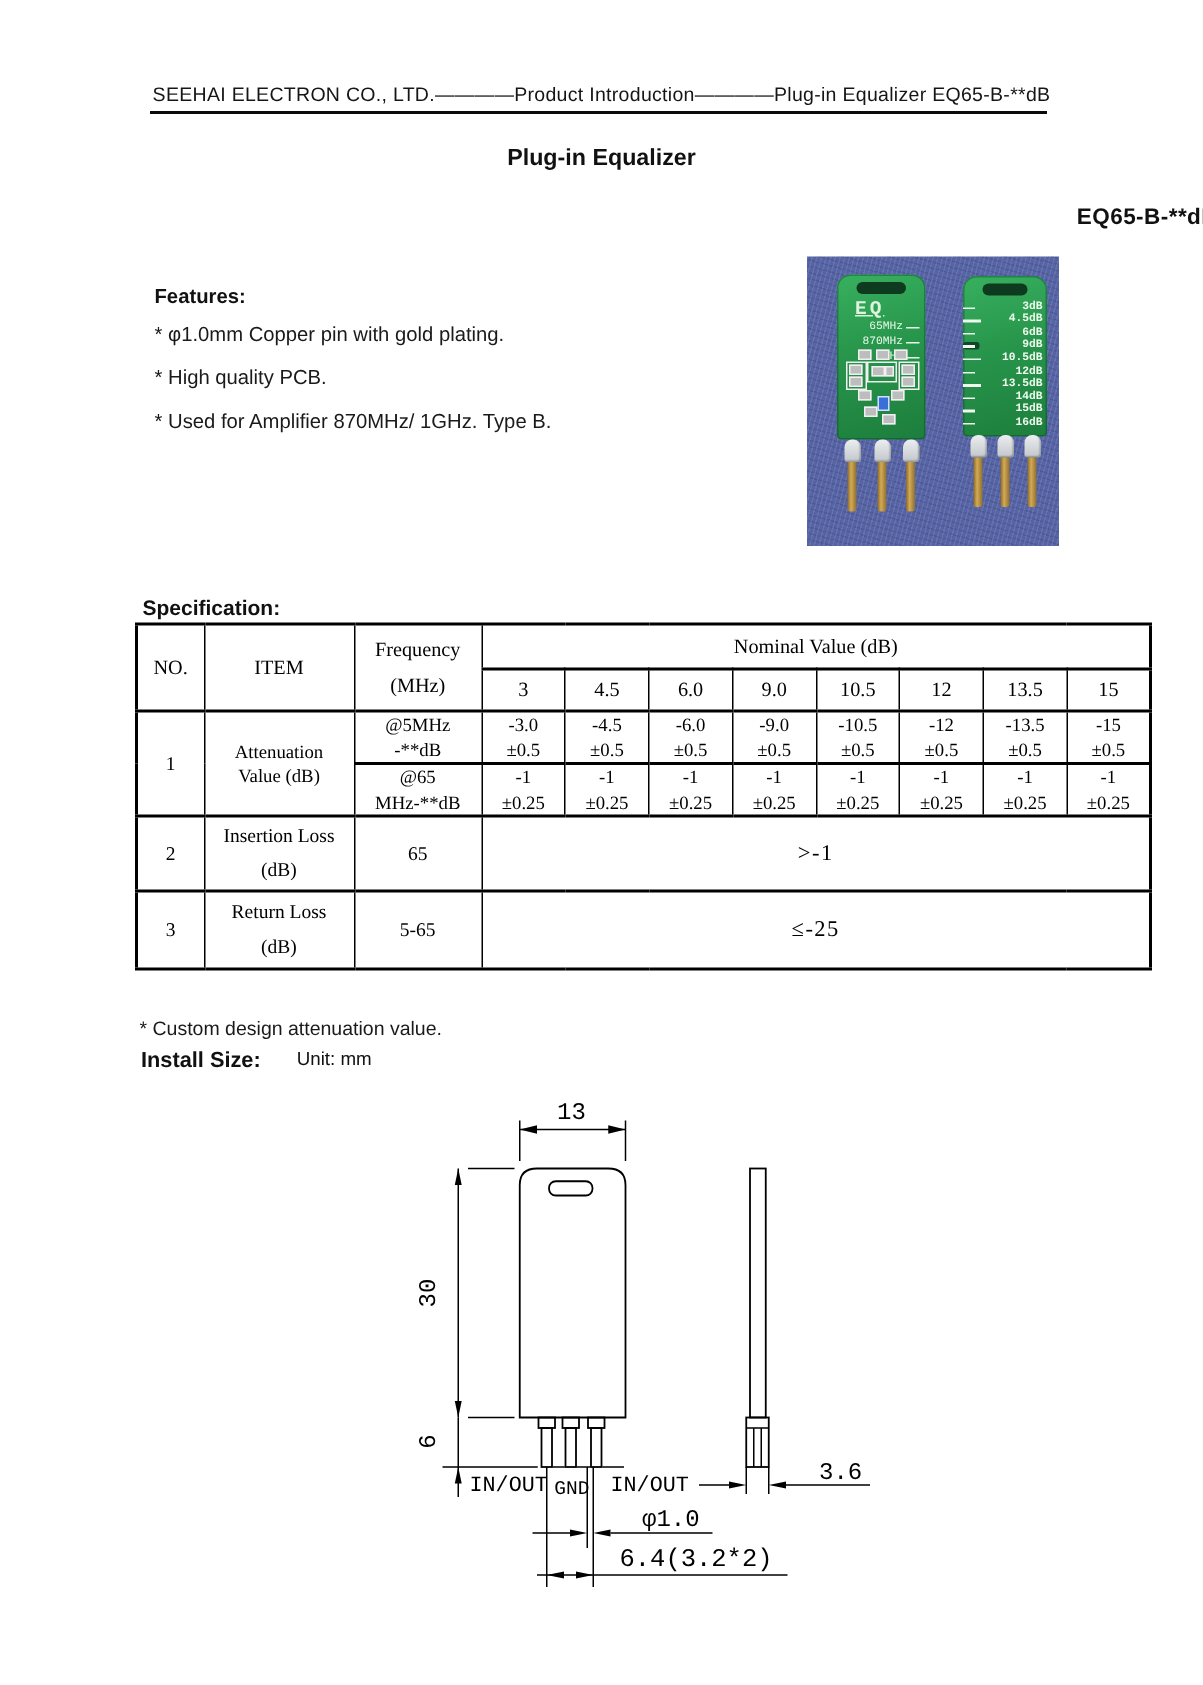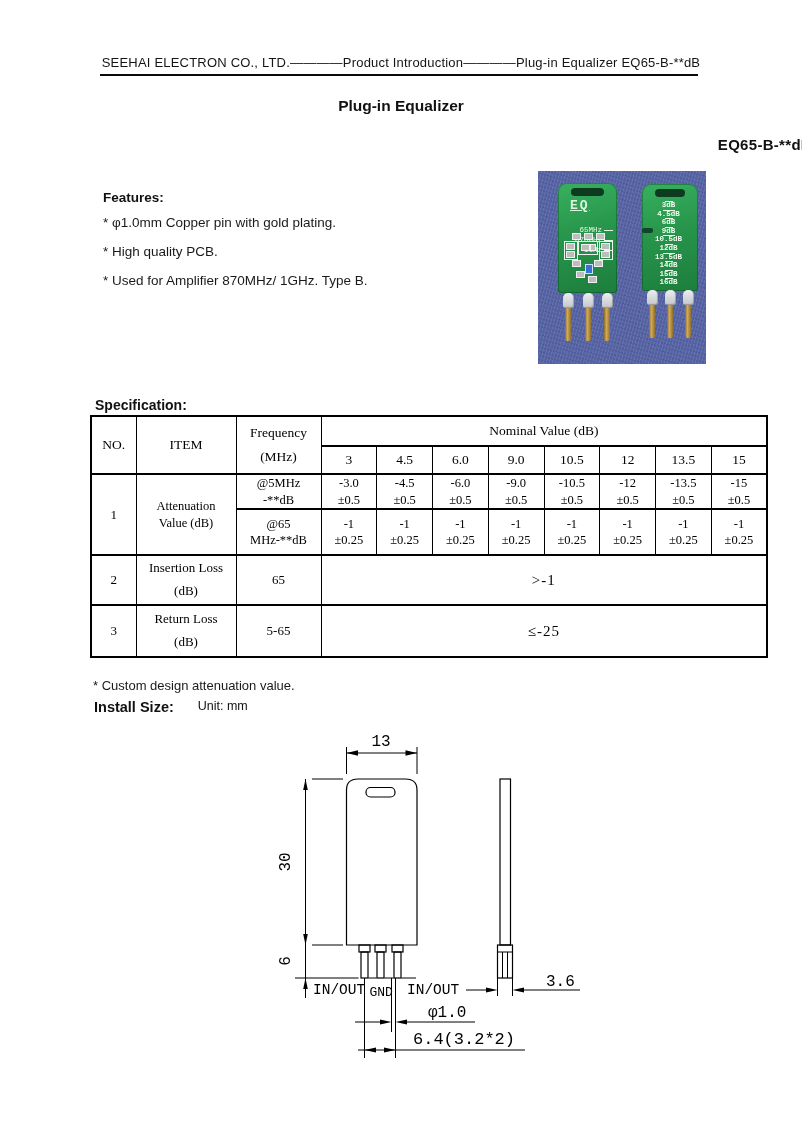--- a/index.html
+++ b/index.html
@@ -23,34 +23,34 @@
   .photo{top:171px;left:538px;width:168px;height:193px;
     background-color:#5663a4;
     background-image:repeating-linear-gradient(105deg,rgba(255,255,255,.09) 0 1px,transparent 1px 3px),
                      repeating-linear-gradient(15deg,rgba(10,10,40,.10) 0 1px,transparent 1px 4px);}
   .pcb{position:absolute;background:linear-gradient(165deg,#38b05f 0%,#27954b 45%,#1d7e3d 100%);
        border-radius:9px 9px 3px 3px;box-shadow:inset 0 0 0 1px rgba(0,60,20,.35);}
   .pcb-left{left:20px;top:12px;width:59px;height:110px;}
   .pcb-right{left:104px;top:13px;width:56px;height:107px;}
   .slot{width:55%;height:8px;background:#0e3b20;border-radius:4px;margin:5px auto 0 auto;}
   .eq-logo{font-family:"Liberation Mono","DejaVu Sans Mono",monospace;font-weight:bold;font-size:13px;
-           color:#ddf3de;letter-spacing:2px;margin:2px 0 12px 12px;text-decoration:underline;}
+           color:#ddf3de;letter-spacing:2px;margin:2px 0 0 12px;text-decoration:underline;}
   .f-line{display:flex;justify-content:flex-end;align-items:center;height:10px;padding-right:4px;}
   .f-line span{font-family:"Liberation Mono","DejaVu Sans Mono",monospace;font-weight:normal;font-size:7.5px;color:#e8f8e8;}
   .f-line i{display:block;width:9px;height:1px;background:#e8f8e8;margin-left:2px;}
   .circ{position:absolute;left:6px;top:50px;width:47px;height:54px;}
   .pad{position:absolute;width:7px;height:5px;background:#bdbdbd;border:1px solid #f0f0f0;}
   .obox{position:absolute;border:1px solid #f0f0f0;}
   .chip{position:absolute;width:6px;height:8px;background:#3a6fd8;border:1px solid #cfe0ff;}
   .pin{position:absolute;width:12px;display:flex;flex-direction:column;align-items:center;}
   .solder{width:11px;height:15px;background:linear-gradient(#eceef0,#c2c7cb);border-radius:5px 5px 2px 2px;
           box-shadow:inset -1px -1px 1px rgba(0,0,0,.25);}
   .shaft{width:6px;height:33px;background:linear-gradient(90deg,#8a6a2a,#d3ab57 40%,#8f6f2e);border-radius:0 0 2px 2px;}
   .scale{position:absolute;left:0;top:17px;right:0;}
-  .s-row{display:flex;justify-content:space-between;align-items:center;height:8.6px;padding-right:3px;flex-direction:column;}
+  .s-row{display:flex;justify-content:space-between;align-items:center;height:8.6px;padding-right:3px;}
   .s-row i{display:block;height:1.5px;background:#eef8ee;}
   .s-row span{font-family:"Liberation Mono","DejaVu Sans Mono",monospace;font-weight:bold;font-size:7.5px;color:#f0fbf0;line-height:1;}
   .dark-tick{position:absolute;left:0;top:44px;width:11px;height:5px;background:#10462a;border-radius:2px;}
 
   
   .spec-head{top:397px;left:95px;font-weight:bold;font-size:14px;}
   .spec-note{top:678px;left:93px;font-size:13px;color:#1a1a1a;}
   table.spec{position:absolute;top:415px;left:90px;width:676px;border-collapse:collapse;table-layout:fixed;
              font-family:"Liberation Serif","DejaVu Serif",serif;font-size:13px;color:#000;border:2px solid #000;}
   table.spec td{border:1px solid #000;border-top-width:2px;border-bottom-width:2px;text-align:center;
@@ -273,21 +273,21 @@
           </td>
       <td class="two">
             <div>-13.5</div>
             <div>±0.5</div>
           </td>
       <td class="two">
             <div>-15</div>
             <div>±0.5</div>
           </td>
     </tr>
-    <tr style="height:46px">
+    <tr style="height:35px">
       <td class="la two">
         <div>@65</div>
         <div>MHz-**dB</div>
       </td>
       <td class="two">
             <div>-1</div>
             <div>±0.25</div>
           </td>
       <td class="two">
             <div>-1</div>

